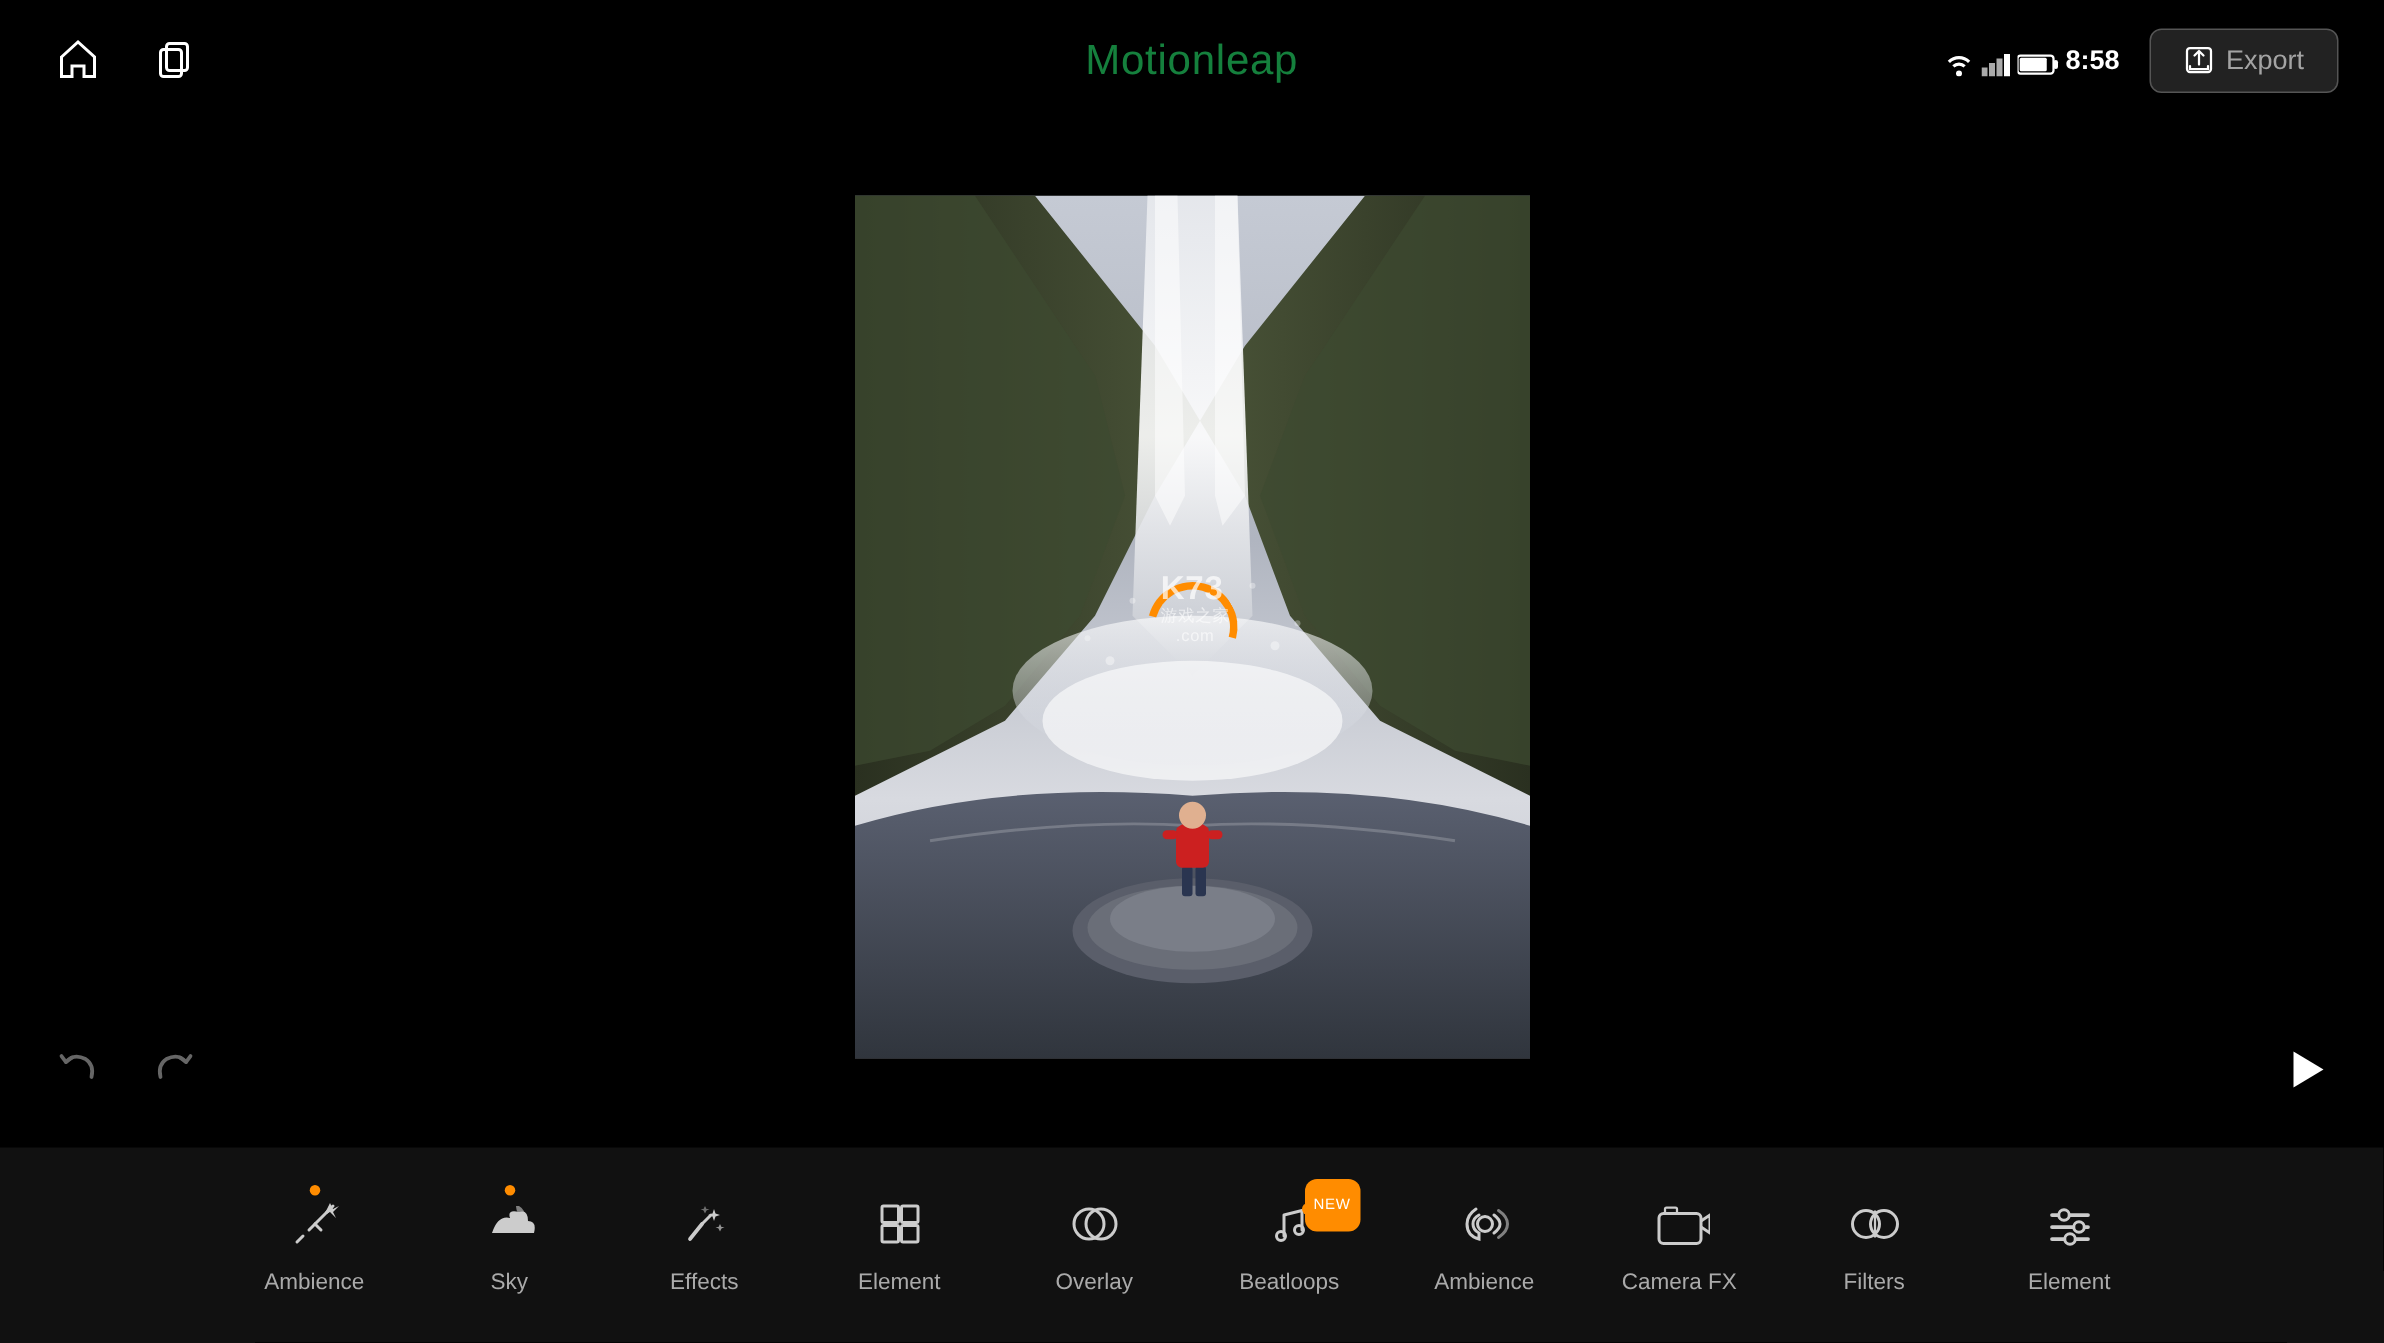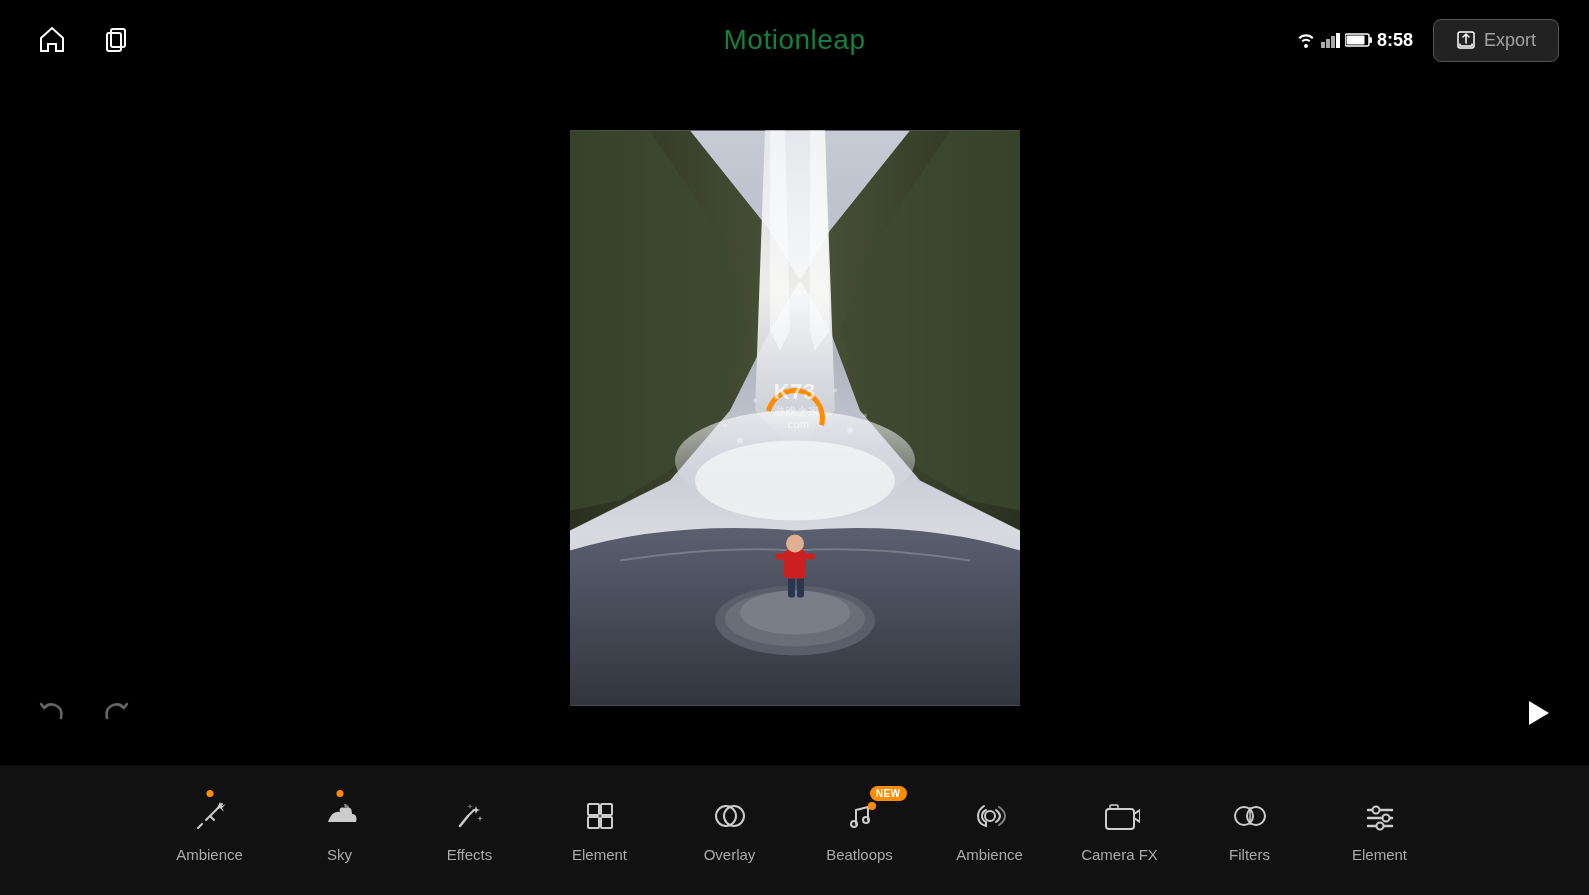--- a/index.html
+++ b/index.html
@@ -51,21 +51,21 @@
       color: #15803d;
       letter-spacing: 0.5px;
     }
     .top-right {
       display: flex;
       align-items: center;
       gap: 20px;
     }
     .status-bar {
       display: flex;
-      align-items: center;
+      align-items: flex-end;
       gap: 4px;
       font-size: 16px;
       font-weight: 600;
     }
     .export-btn {
       background: #222;
       border: 1.5px solid #555;
       color: #a3a3a3;
       padding: 10px 22px;
       border-radius: 8px;
@@ -219,22 +219,22 @@
       border-radius: 50%;
       background: #FF8C00;
     }
     .new-badge {
       position: absolute;
       top: 2px;
       right: 18px;
       background: #FF8C00;
       color: #fff;
       font-size: 10px;
-      font-weight: 700;
-      padding: 2px 6px;
+      font-weight: 400;
+      padding: 12px 6px;
       border-radius: 8px;
       letter-spacing: 0.5px;
     }
 
     
     svg { display: block; }
   </style>
 </head>
 <body>
 

